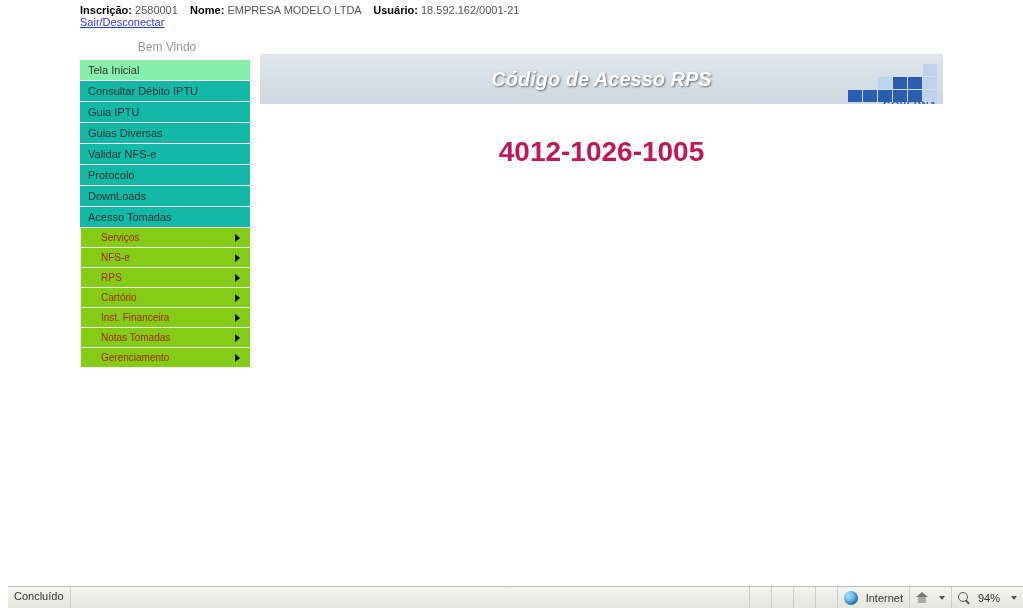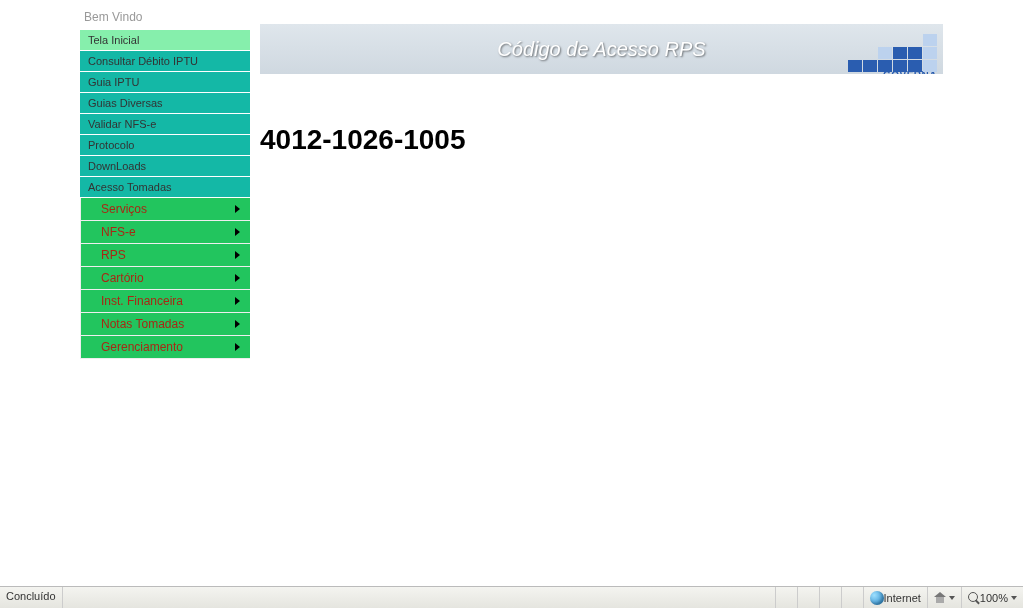--- a/index.html
+++ b/index.html
@@ -35,39 +35,40 @@
       align-items: flex-start;
     }
     .sidebar {
       width: 170px;
       flex-shrink: 0;
     }
     .welcome {
       color: #999;
       font-size: 12px;
       padding: 10px 0 6px 4px;
+      text-align: center;
     }
     .nav-item {
       background: #14b8a6;
       border-bottom: 1px solid #fff;
       padding: 4px 8px;
       font-size: 11px;
       color: #333;
       cursor: pointer;
       position: relative;
     }
     .nav-item.active {
       background: #86efac;
     }
     .sub-item {
-      background: #22c55e;
+      background: #84cc16;
       border-bottom: 1px solid #eee;
       border-left: 1px solid #eee;
       padding: 4px 8px 4px 20px;
-      font-size: 12px;
+      font-size: 10px;
       color: #a82814;
       cursor: pointer;
       position: relative;
     }
     .arrow {
       position: absolute;
       right: 10px;
       top: 50%;
       transform: translateY(-50%);
       width: 0; height: 0;
@@ -86,21 +87,21 @@
       display: flex;
       align-items: center;
       overflow: hidden;
       margin-top: 24px;
     }
     .banner-title {
       flex: 1;
       text-align: center;
       color: #fff;
       font-size: 20px;
-      font-weight: normal;
+      font-weight: bold;
       font-style: italic;
       text-shadow: 1px 1px 2px rgba(0,0,0,0.5);
     }
     .banner-squares {
       position: absolute;
       right: 6px;
       bottom: 2px;
       display: flex;
       flex-direction: column;
       align-items: flex-end;
@@ -113,43 +114,44 @@
       position: absolute;
       right: 6px;
       top: 2px;
       font-size: 10px;
       font-weight: bold;
       color: #2a5db0;
       letter-spacing: 0.5px;
       margin-top: 44px;
     }
     .code {
+      text-align: center;
       font-size: 28px;
       font-weight: bold;
-      color: #000000;
-      margin-top: 50px;
+      color: #be185d;
+      margin-top: 32px;
     }
     
     .statusbar {
       position: absolute;
-      left: 0; right: 0; bottom: 0;
+      left: 8px; right: 0; bottom: 0;
       height: 22px;
       background: linear-gradient(#f4f4f0, #e5e5df);
       border-top: 1px solid #bbb;
       display: flex;
       align-items: stretch;
       font-size: 11px;
       color: #333;
     }
     .statusbar .cell {
       border-left: 1px solid #ccc;
       padding: 3px 6px;
       display: flex;
       align-items: center;
-      gap: 0;
+      gap: 8px;
     }
     .statusbar .status-text {
       flex: 0 0 auto;
       padding: 3px 6px;
       border-right: 1px solid #ccc;
     }
     .statusbar .flex { flex: 1; }
     .statusbar .small { width: 22px; }
     .globe {
       width: 14px; height: 14px;
@@ -204,20 +206,32 @@
       position: absolute;
       width: 8px; height: 6px;
       background: #aaa;
       top: 5px; left: 2px;
     }
   </style>
 </head>
 <body>
 
 <div class="page">
+  <div class="topbar">
+    <b>Inscrição:</b>
+    <span class="val">2580001</span>
+    &nbsp;&nbsp;
+    <b>Nome:</b>
+    <span class="val">EMPRESA MODELO LTDA</span>
+    &nbsp;&nbsp;
+    <b>Usuário:</b>
+    <span class="val">18.592.162/0001-21</span>
+    <br>
+    <a class="logout">Sair/Desconectar</a>
+  </div>
 
   <div class="content">
     <div class="sidebar">
       <div class="welcome">Bem Vindo</div>
       <div class="nav-item active"><span>Tela Inicial</span></div>
       <div class="nav-item"><span>Consultar Débito IPTU</span></div>
       <div class="nav-item"><span>Guia IPTU</span></div>
       <div class="nav-item"><span>Guias Diversas</span></div>
       <div class="nav-item"><span>Validar NFS-e</span></div>
       <div class="nav-item"><span>Protocolo</span></div>
@@ -272,16 +286,16 @@
   <div class="cell">
     <span class="globe"></span>
     <span>Internet</span>
   </div>
   <div class="cell">
     <span class="home-icon"></span>
     <span class="dd"></span>
   </div>
   <div class="cell">
     <span class="zoom-icon"></span>
-    <span>100%</span>
+    <span>94%</span>
     <span class="dd"></span>
   </div>
 </div>
 
 </body></html>

